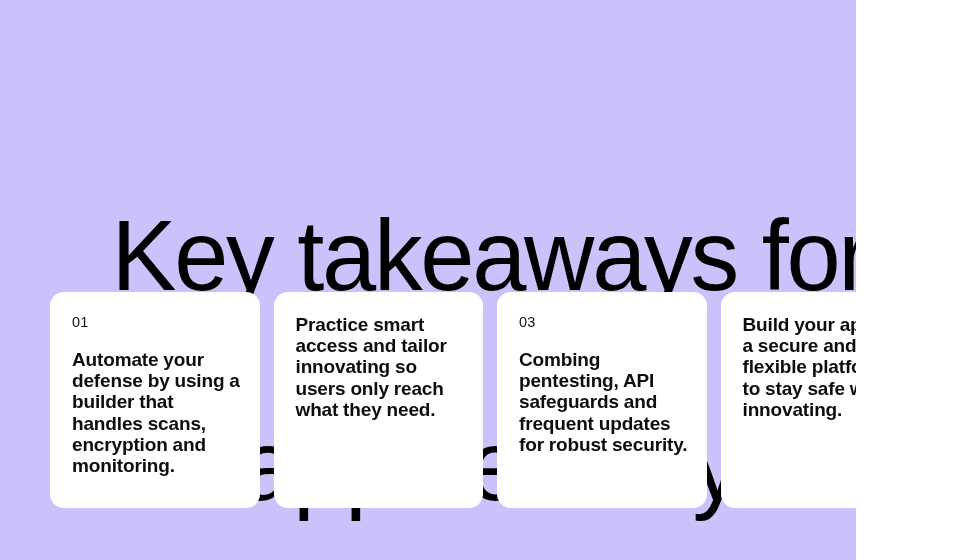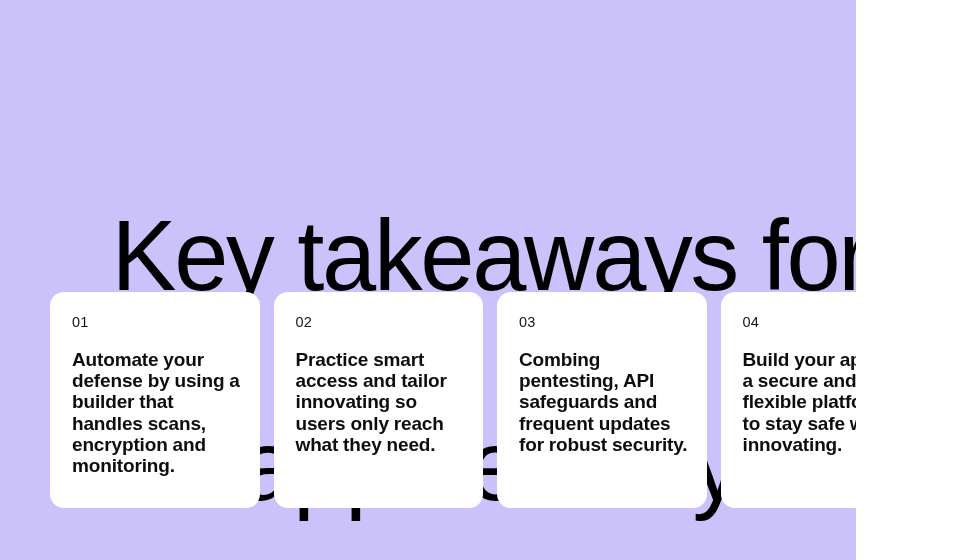--- a/index.html
+++ b/index.html
@@ -97,29 +97,27 @@
   </h1>
 
   <div id="card-row">
 
     <div class="card">
       <div class="card-number">01</div>
       <div class="card-text">Automate your defense by using a builder that handles scans, encryption and monitoring.</div>
     </div>
 
     <div class="card">
-      <div class="card-number">02</div>
       <div class="card-text">Practice smart access and tailor innovating so users only reach what they need.</div>
     </div>
 
     <div class="card">
       <div class="card-number">03</div>
       <div class="card-text">Combing pentesting, API safeguards and frequent updates for robust security.</div>
     </div>
 
     <div class="card">
-      <div class="card-number">04</div>
       <div class="card-text">Build your app on a secure and flexible platforms to stay safe while innovating.</div>
     </div>
 
   </div>
 
 </div>
 
 </body></html>

